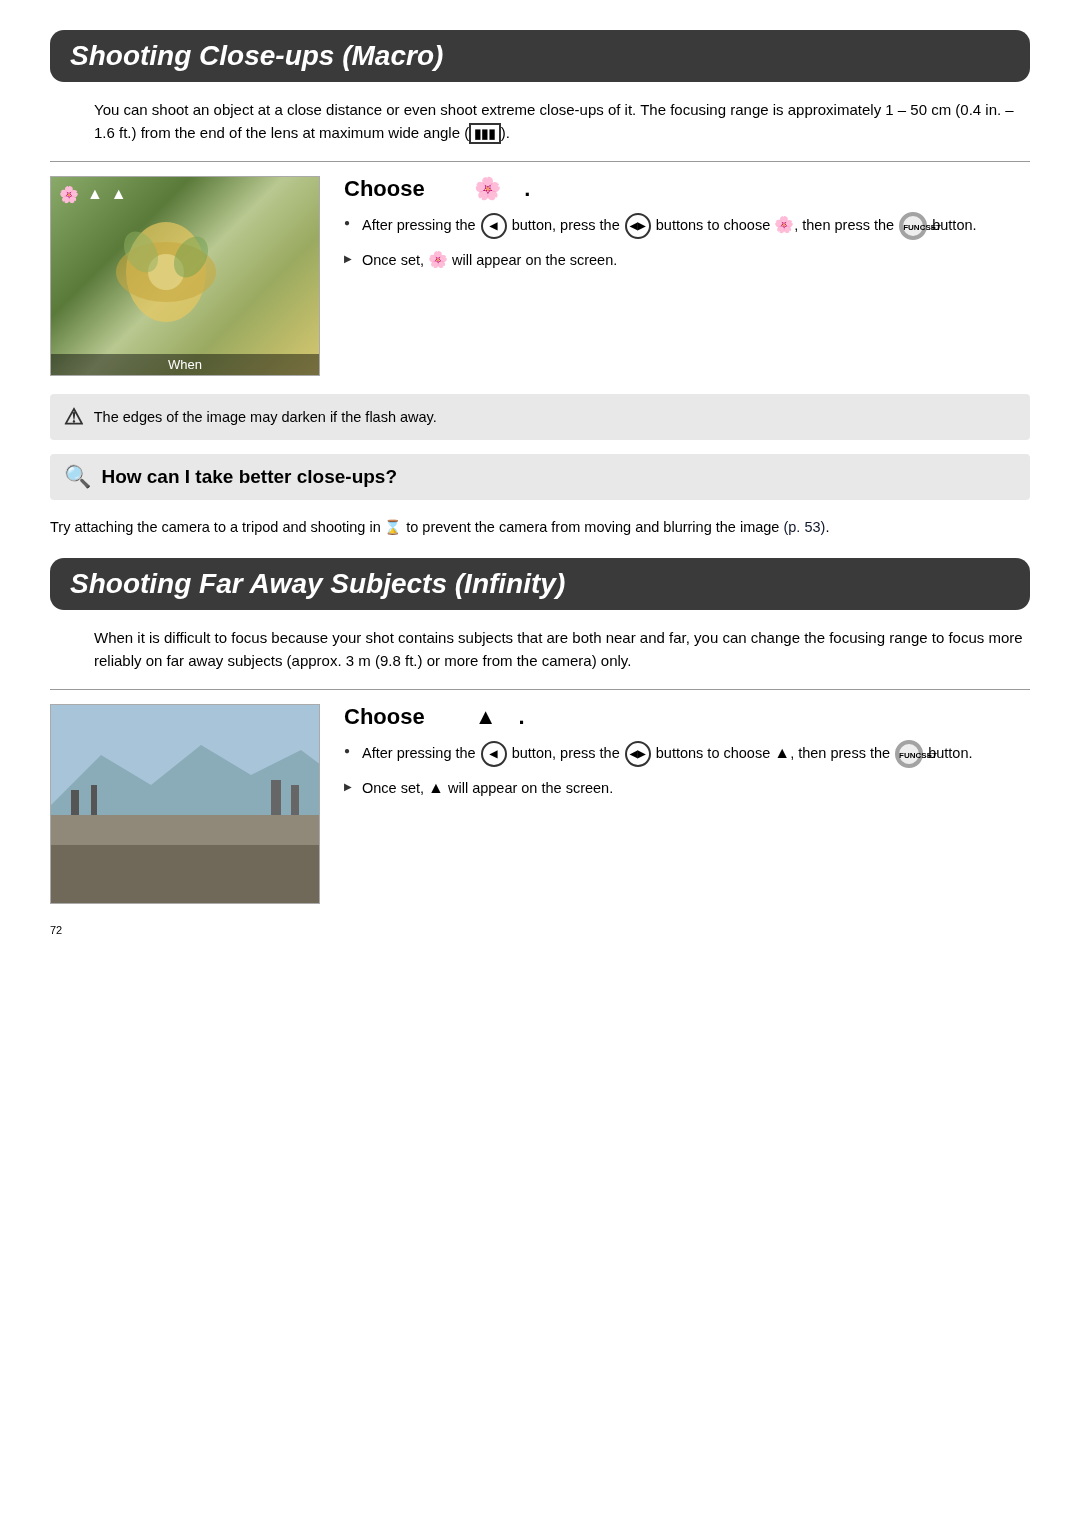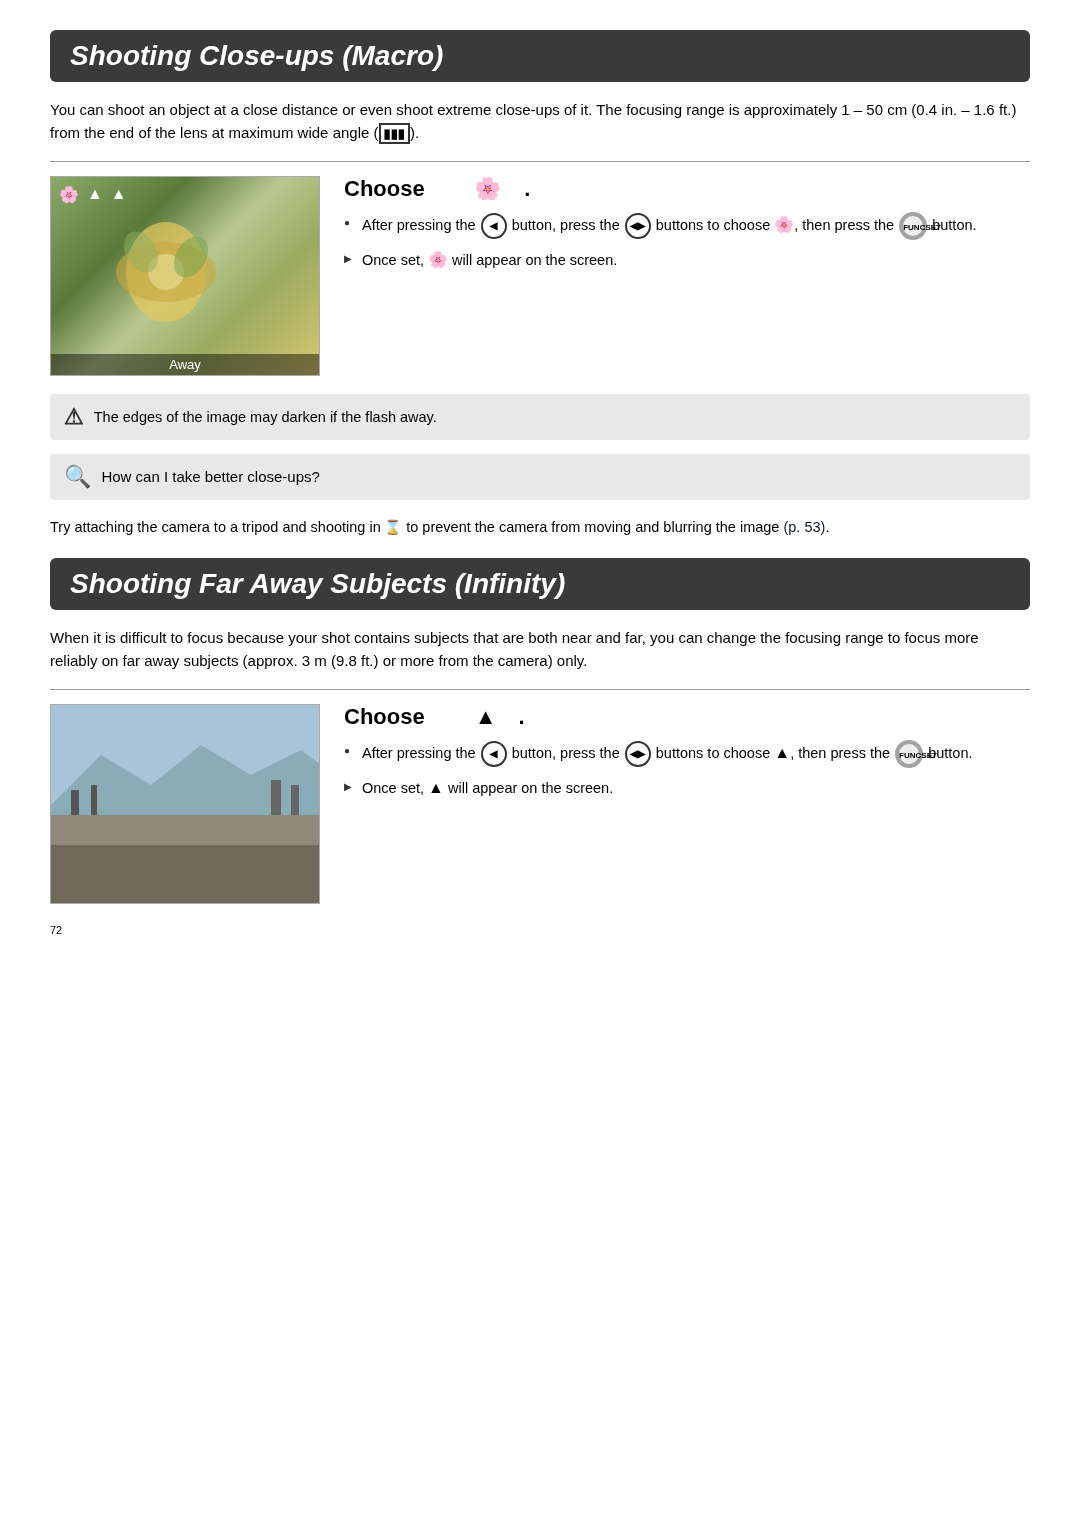--- a/index.html
+++ b/index.html
@@ -12,27 +12,28 @@
       min-height: 1521px;
       padding: 30px 50px 40px 50px;
     }
     .section-header {
       background: #3a3a3a;
       color: #fff;
       font-size: 28px;
       font-weight: bold;
       font-style: italic;
       padding: 10px 20px;
-      border-radius: 6px;
+      border-radius: 14px;
       margin-bottom: 16px;
     }
     .intro-text {
       font-size: 15px;
       line-height: 1.55;
       margin-bottom: 16px;
+      margin-left: 44px;
     }
     hr.divider {
       border: none;
       border-top: 1px solid #999;
       margin-bottom: 14px;
     }
     .two-col {
       display: flex;
       gap: 24px;
       margin-bottom: 18px;
@@ -166,22 +167,22 @@
       display: flex;
       align-items: center;
       gap: 10px;
       margin-bottom: 16px;
     }
     .tip-icon {
       font-size: 22px;
       flex-shrink: 0;
     }
     .tip-box .tip-title {
-      font-weight: normal;
-      font-size: 15px;
+      font-weight: bold;
+      font-size: 19px;
     }
     .tip-body {
       font-size: 14.5px;
       line-height: 1.55;
       margin-top: 12px;
       margin-bottom: 20px;
     }
     .tip-link {
       color: #0f172a;
     }
@@ -212,21 +213,21 @@
       <span style="font-size:16px;">▲</span>
     </div>
 
     <svg style="position:absolute;top:30px;left:50px;" width="130" height="130" viewBox="0 0 130 130">
       <ellipse cx="65" cy="65" rx="40" ry="50" fill="#e8c860" opacity="0.7"></ellipse>
       <ellipse cx="65" cy="65" rx="50" ry="30" fill="#c8a840" opacity="0.6"></ellipse>
       <circle cx="65" cy="65" r="18" fill="#e0d080" opacity="0.9"></circle>
       <ellipse cx="40" cy="45" rx="15" ry="22" fill="#90b060" opacity="0.5" transform="rotate(-30 40 45)"></ellipse>
       <ellipse cx="90" cy="50" rx="15" ry="22" fill="#70a050" opacity="0.5" transform="rotate(30 90 50)"></ellipse>
     </svg>
-    <div class="macro-label" style="position:absolute;bottom:0;z-index:2;">Away</div>
+    <div class="macro-label" style="position:absolute;bottom:0;z-index:2;">When</div>
   </div>
 
   <div class="right-col">
     <div class="choose-heading">
       <span>Choose</span>&nbsp;<span style="font-size:22px;">🌸</span><span>.</span>
     </div>
     <ul class="bullet-list">
       <li class="circle-bullet">
         After pressing the <span class="btn-icon">◀</span> button, press the
         <span class="btn-icon">◀▶</span>

